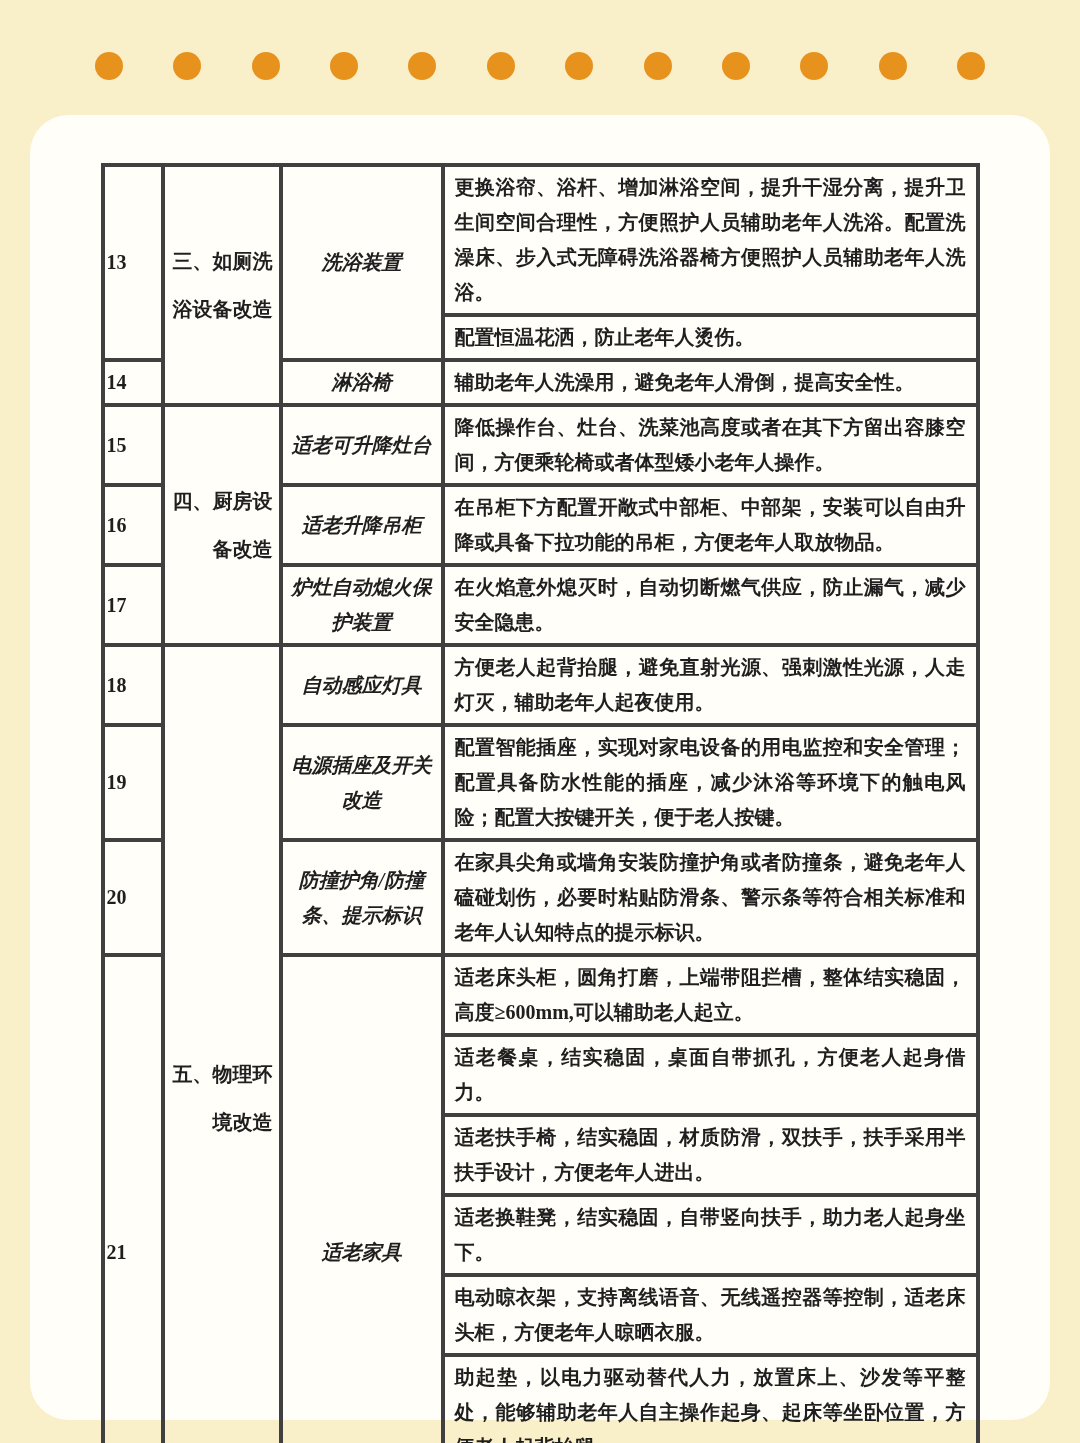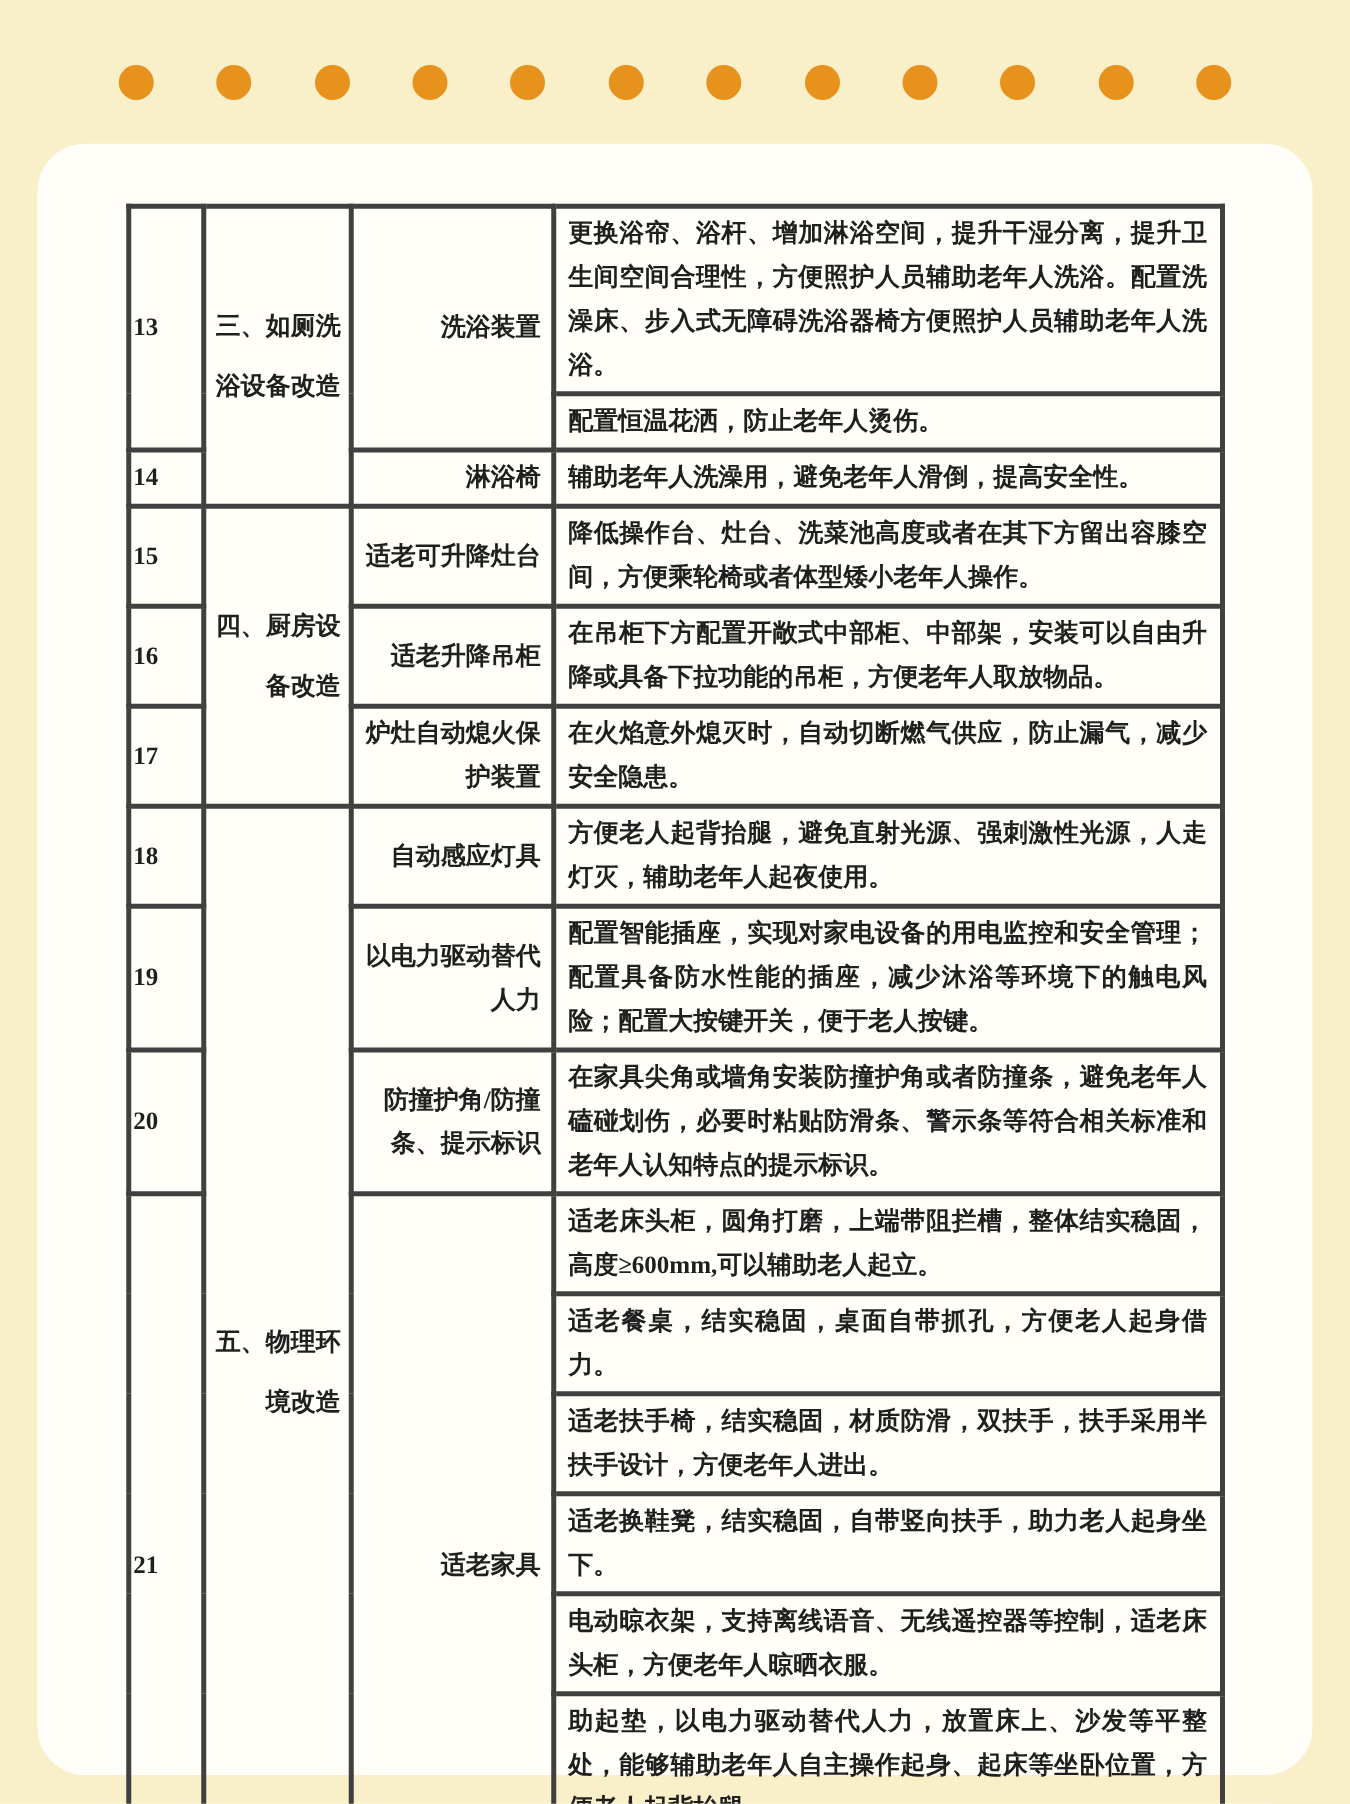--- a/index.html
+++ b/index.html
@@ -53,23 +53,24 @@
   }
   td.c-num {
     padding: 3px 2px;
   }
   td.c-cat {
     text-align: right;
     padding: 3px 6px;
     line-height: 2.4;
   }
   td.c-item {
-    text-align: right;
+    text-align: center;
     padding: 3px 8px;
     line-height: 1.75;
+    font-style: italic;
   }
   td.c-desc {
     text-align: justify;
     padding: 3px 10px;
     line-height: 1.75;
   }
   col.w-num  { width: 60px; }
   col.w-cat  { width: 118px; }
   col.w-item { width: 162px; }
   col.w-desc { width: 535px; }
@@ -141,21 +142,21 @@
 
         <tr>
           <td class="c-num">18</td>
           <td class="c-cat" rowspan="10">五、物理环境改造</td>
           <td class="c-item">自动感应灯具</td>
           <td class="c-desc">方便老人起背抬腿，避免直射光源、强刺激性光源，人走灯灭，辅助老年人起夜使用。</td>
         </tr>
 
         <tr>
           <td class="c-num">19</td>
-          <td class="c-item">以电力驱动替代人力</td>
+          <td class="c-item">电源插座及开关改造</td>
           <td class="c-desc">配置智能插座，实现对家电设备的用电监控和安全管理；配置具备防水性能的插座，减少沐浴等环境下的触电风险；配置大按键开关，便于老人按键。</td>
         </tr>
 
         <tr>
           <td class="c-num">20</td>
           <td class="c-item">防撞护角/防撞条、提示标识</td>
           <td class="c-desc">在家具尖角或墙角安装防撞护角或者防撞条，避免老年人磕碰划伤，必要时粘贴防滑条、警示条等符合相关标准和老年人认知特点的提示标识。</td>
         </tr>
 
         <tr>

